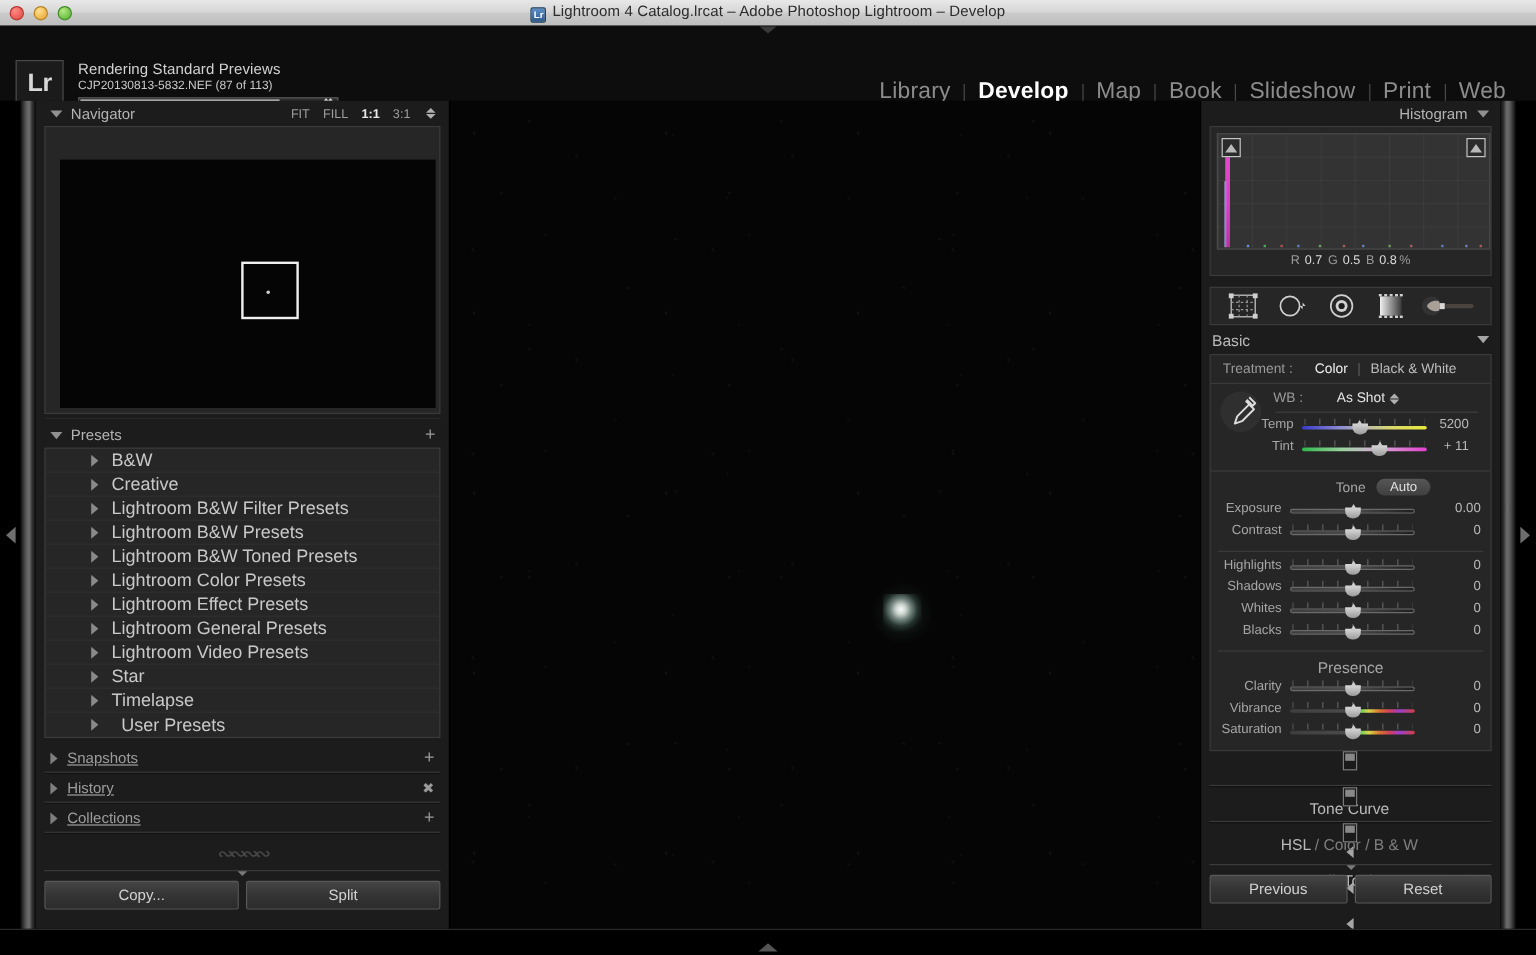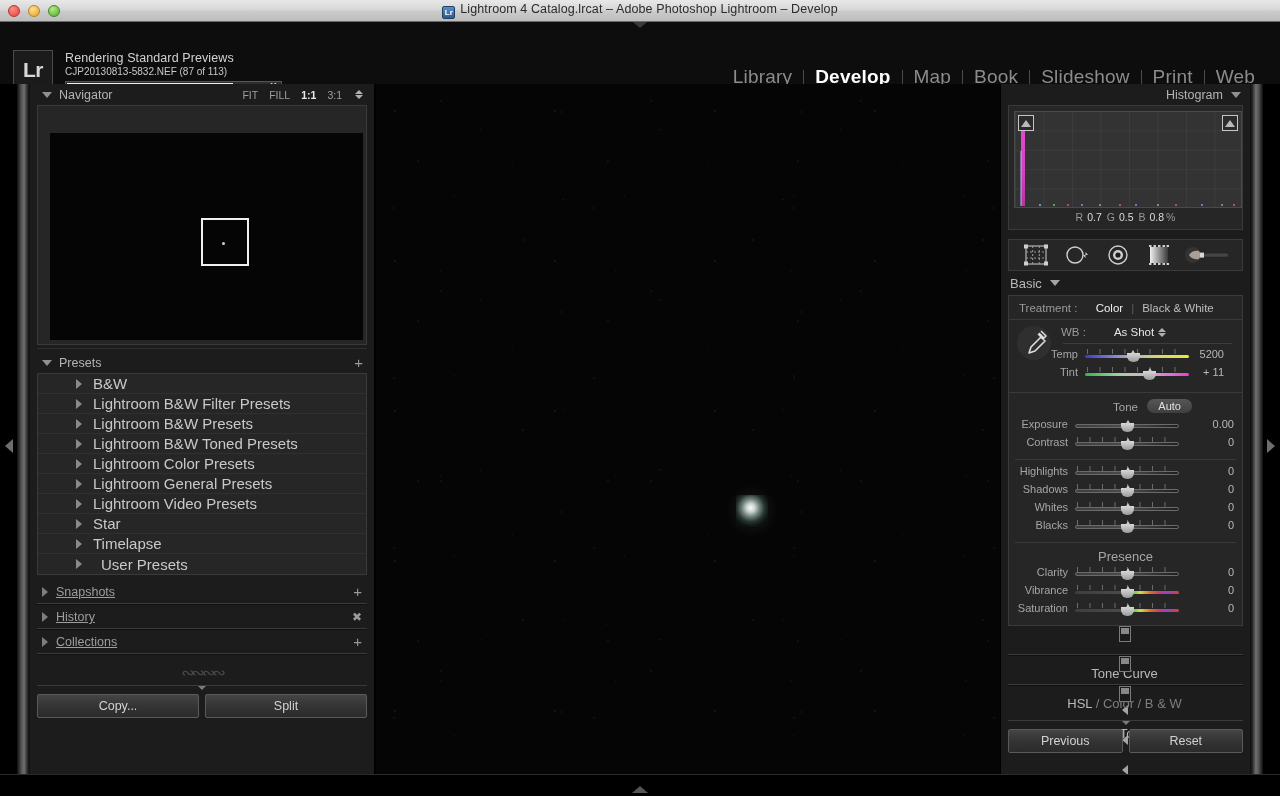--- a/index.html
+++ b/index.html
@@ -271,21 +271,21 @@
   }
   #hist-rgb b { color:#dcdcdc; font-weight:normal; margin:0 2px 0 4px; }
 
   #toolstrip {
     margin: 9px 2px 0 2px; height: 32px; background:#262626; border:1px solid #3a3a3a;
     display:flex; align-items:center; justify-content:space-around; padding: 0 6px;
   }
   .tool { width: 30px; height: 22px; position: relative; }
 
   .sec-title {
-    height: 24px; display:flex; align-items:center; justify-content:flex-start; gap:8px;
+    height: 24px; display:flex; align-items:center; justify-content:space-between; gap:8px;
     padding: 0 4px; color:#b9b9b9; font-size:13px;
   }
   .sec-title .tri { border-top-color:#a5a5a5; }
 
   .panel-body { margin: 0 2px; background:#262626; border:1px solid #3a3a3a; }
 
   #treatment-row {
     height: 24px; display:flex; align-items:center; font-size:11.5px;
     padding: 0 10px; color:#9a9a9a; border-bottom:1px solid #3a3a3a;
   }
@@ -466,33 +466,41 @@
       <span class="hdr-btn">+</span>
     </div>
 
     <div id="presets-box">
       <div class="preset-row">
         <span class="tri-right"></span>
         <span>B&amp;W</span>
       </div>
       <div class="preset-row">
         <span class="tri-right"></span>
+        <span>Creative</span>
+      </div>
+      <div class="preset-row">
+        <span class="tri-right"></span>
         <span>Lightroom B&amp;W Filter Presets</span>
       </div>
       <div class="preset-row">
         <span class="tri-right"></span>
         <span>Lightroom B&amp;W Presets</span>
       </div>
       <div class="preset-row">
         <span class="tri-right"></span>
         <span>Lightroom B&amp;W Toned Presets</span>
       </div>
       <div class="preset-row">
         <span class="tri-right"></span>
         <span>Lightroom Color Presets</span>
+      </div>
+      <div class="preset-row">
+        <span class="tri-right"></span>
+        <span>Lightroom Effect Presets</span>
       </div>
       <div class="preset-row">
         <span class="tri-right"></span>
         <span>Lightroom General Presets</span>
       </div>
       <div class="preset-row">
         <span class="tri-right"></span>
         <span>Lightroom Video Presets</span>
       </div>
       <div class="preset-row">

